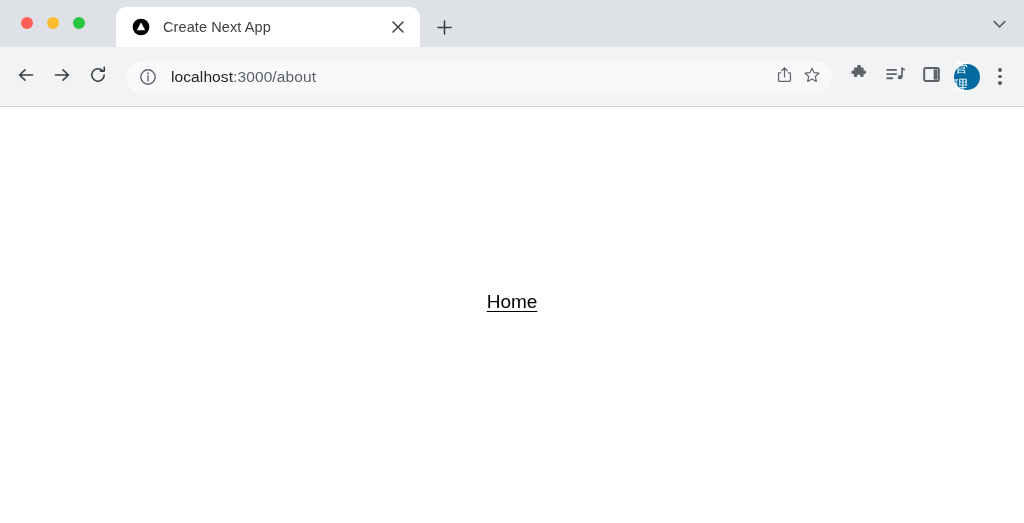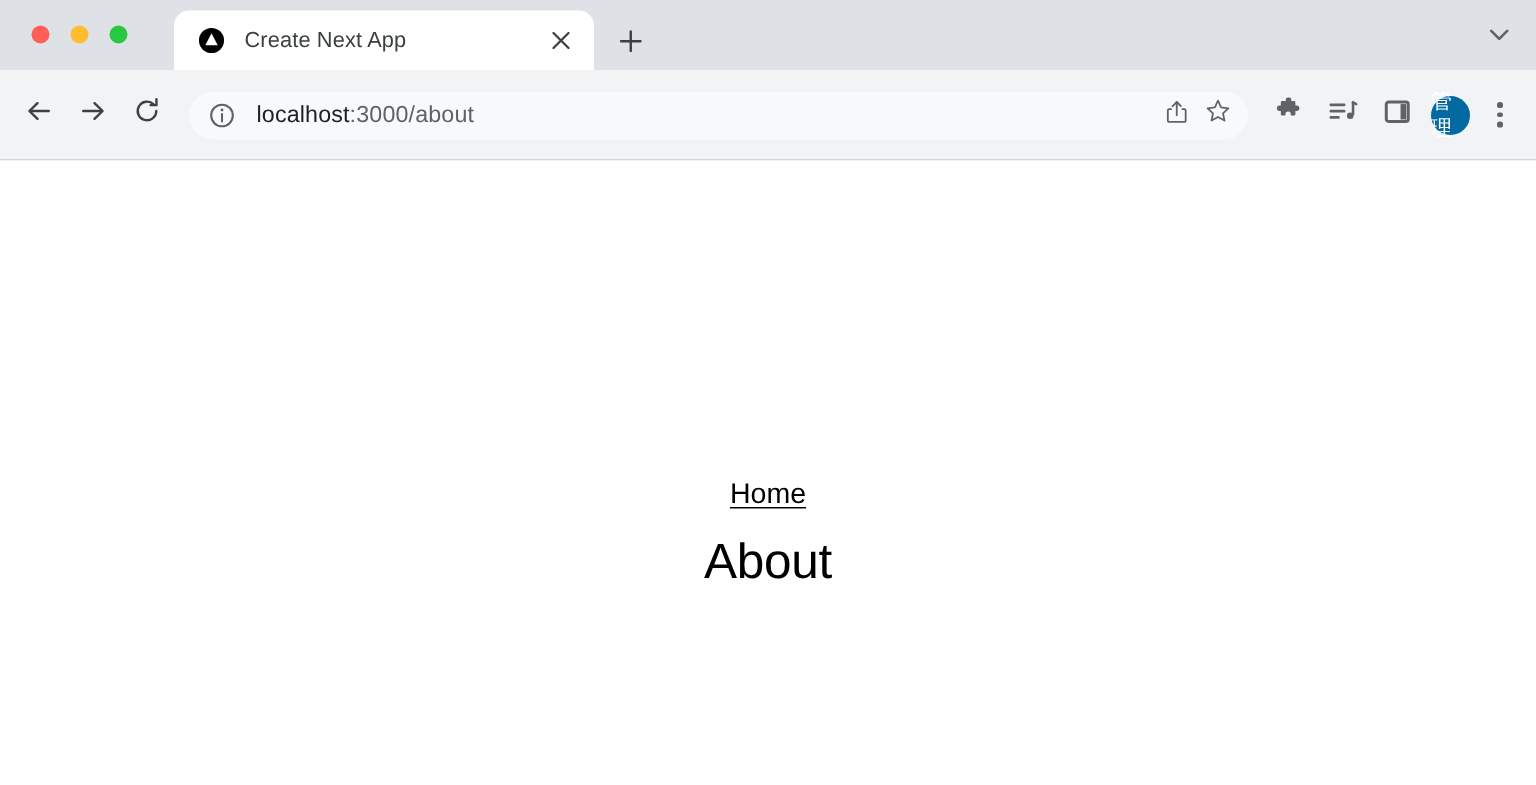--- a/index.html
+++ b/index.html
@@ -34,21 +34,21 @@
   .light.yellow { background: #febc2e; }
   .light.green { background: #28c840; }
 
   .tabs-area {
     position: absolute;
     left: 116px; bottom: 0;
     display: flex;
     align-items: flex-end;
   }
   .tab {
-    width: 280px;
+    width: 304px;
     height: 40px;
     background: #ffffff;
     border-radius: 10px 10px 0 0;
     display: flex;
     align-items: center;
     padding: 0 10px 0 16px;
     position: relative;
   }
   .favicon {
     width: 18px; height: 18px;
@@ -168,21 +168,20 @@
     top: 184px;
     text-align: center;
   }
   .nav-link {
     font-size: 19px;
     color: #000000;
     text-decoration: underline;
     text-underline-offset: 3px;
     display: inline-block;
     font-family: "Liberation Sans", sans-serif;
-    margin-top: 28px;
   }
   .page-heading {
     font-size: 33px;
     font-weight: 400;
     color: #000000;
     margin-top: 14px;
     letter-spacing: -0.2px;
     font-family: "Liberation Sans", sans-serif;
   }
 </style>
@@ -320,17 +319,16 @@
     <div class="menu-dots">
       <i></i>
       <i></i>
       <i></i>
     </div>
   </div>
 
   <div class="viewport">
     <div class="page-center">
       <a class="nav-link" href="#">Home</a>
-      <h1 class="page-heading">About</h1>
     </div>
   </div>
 
 </div>
 
 </body></html>

